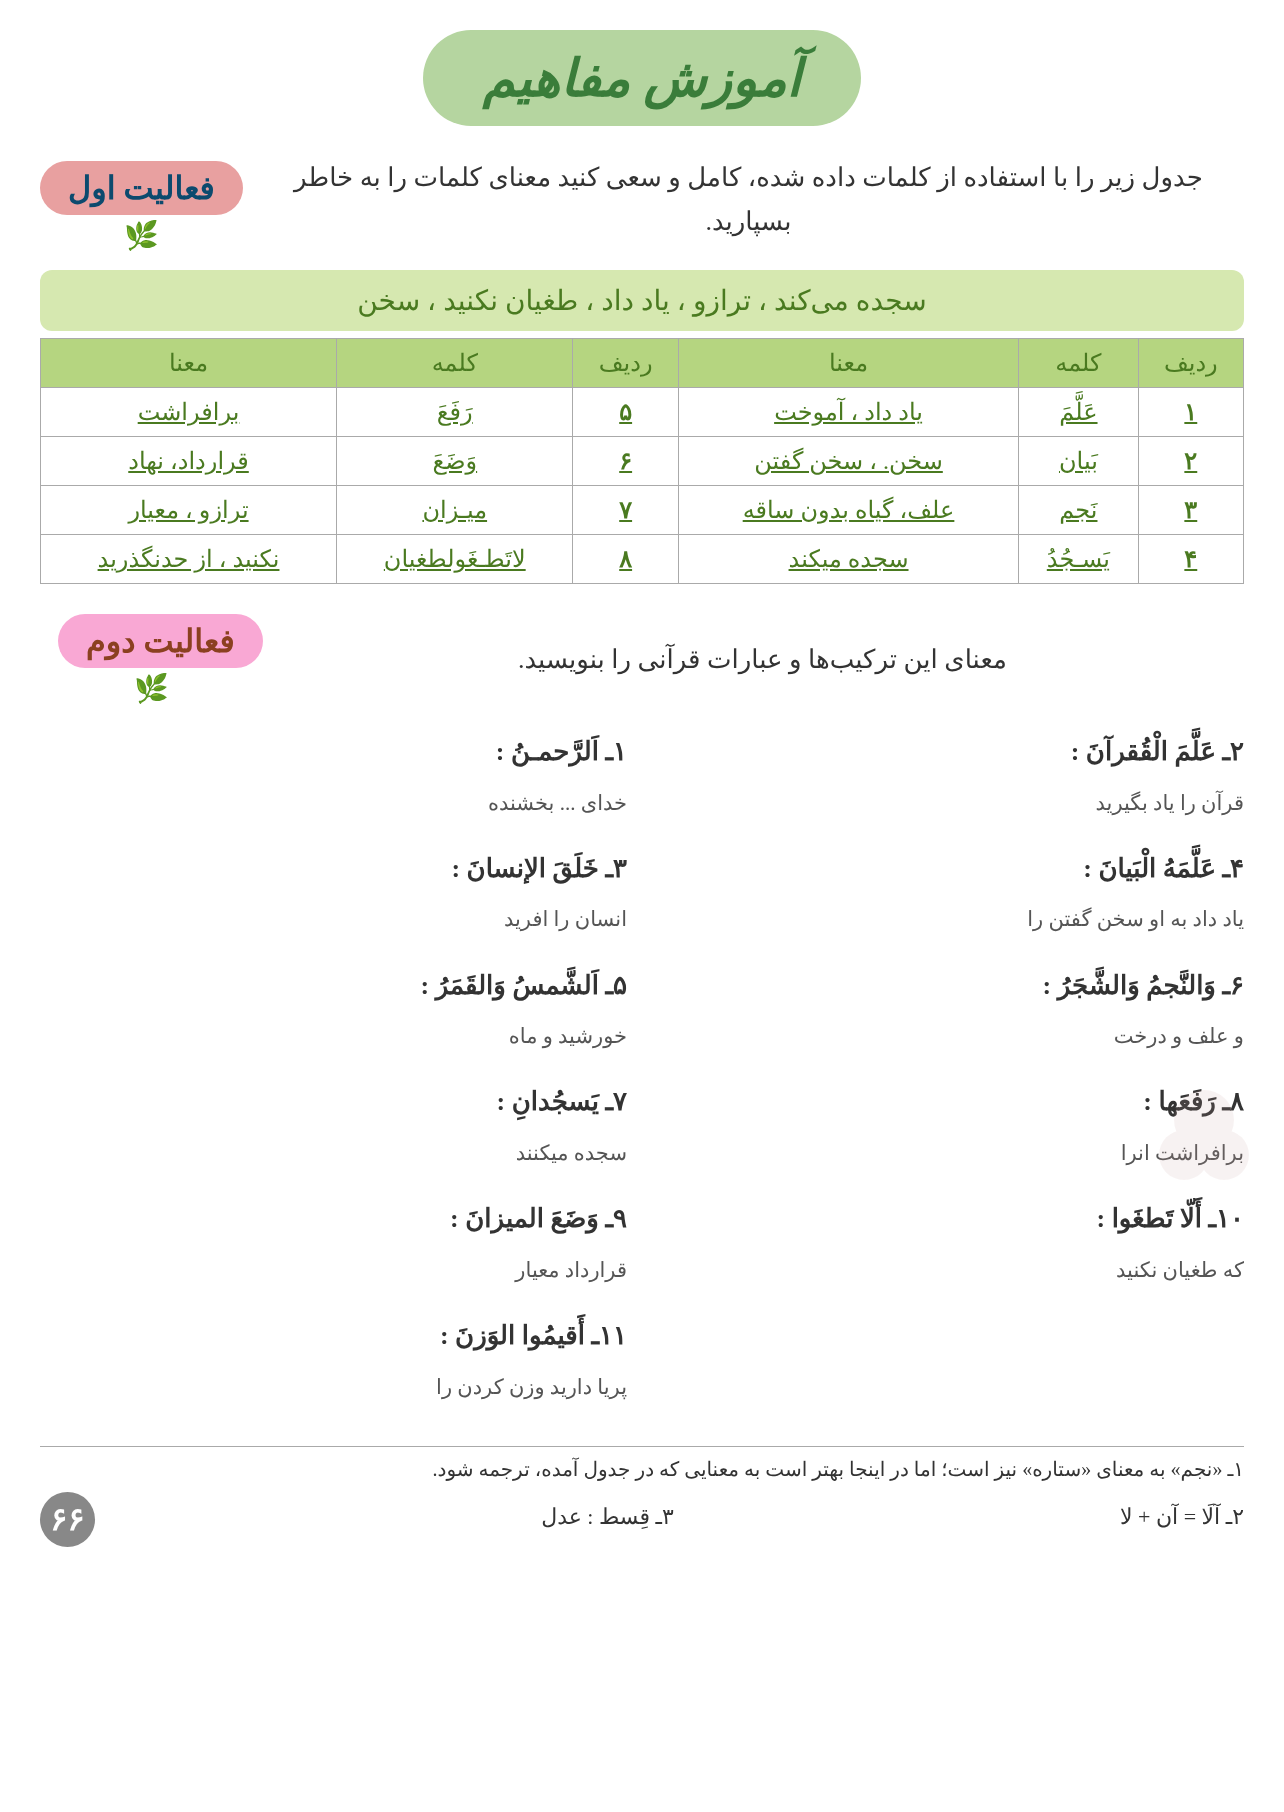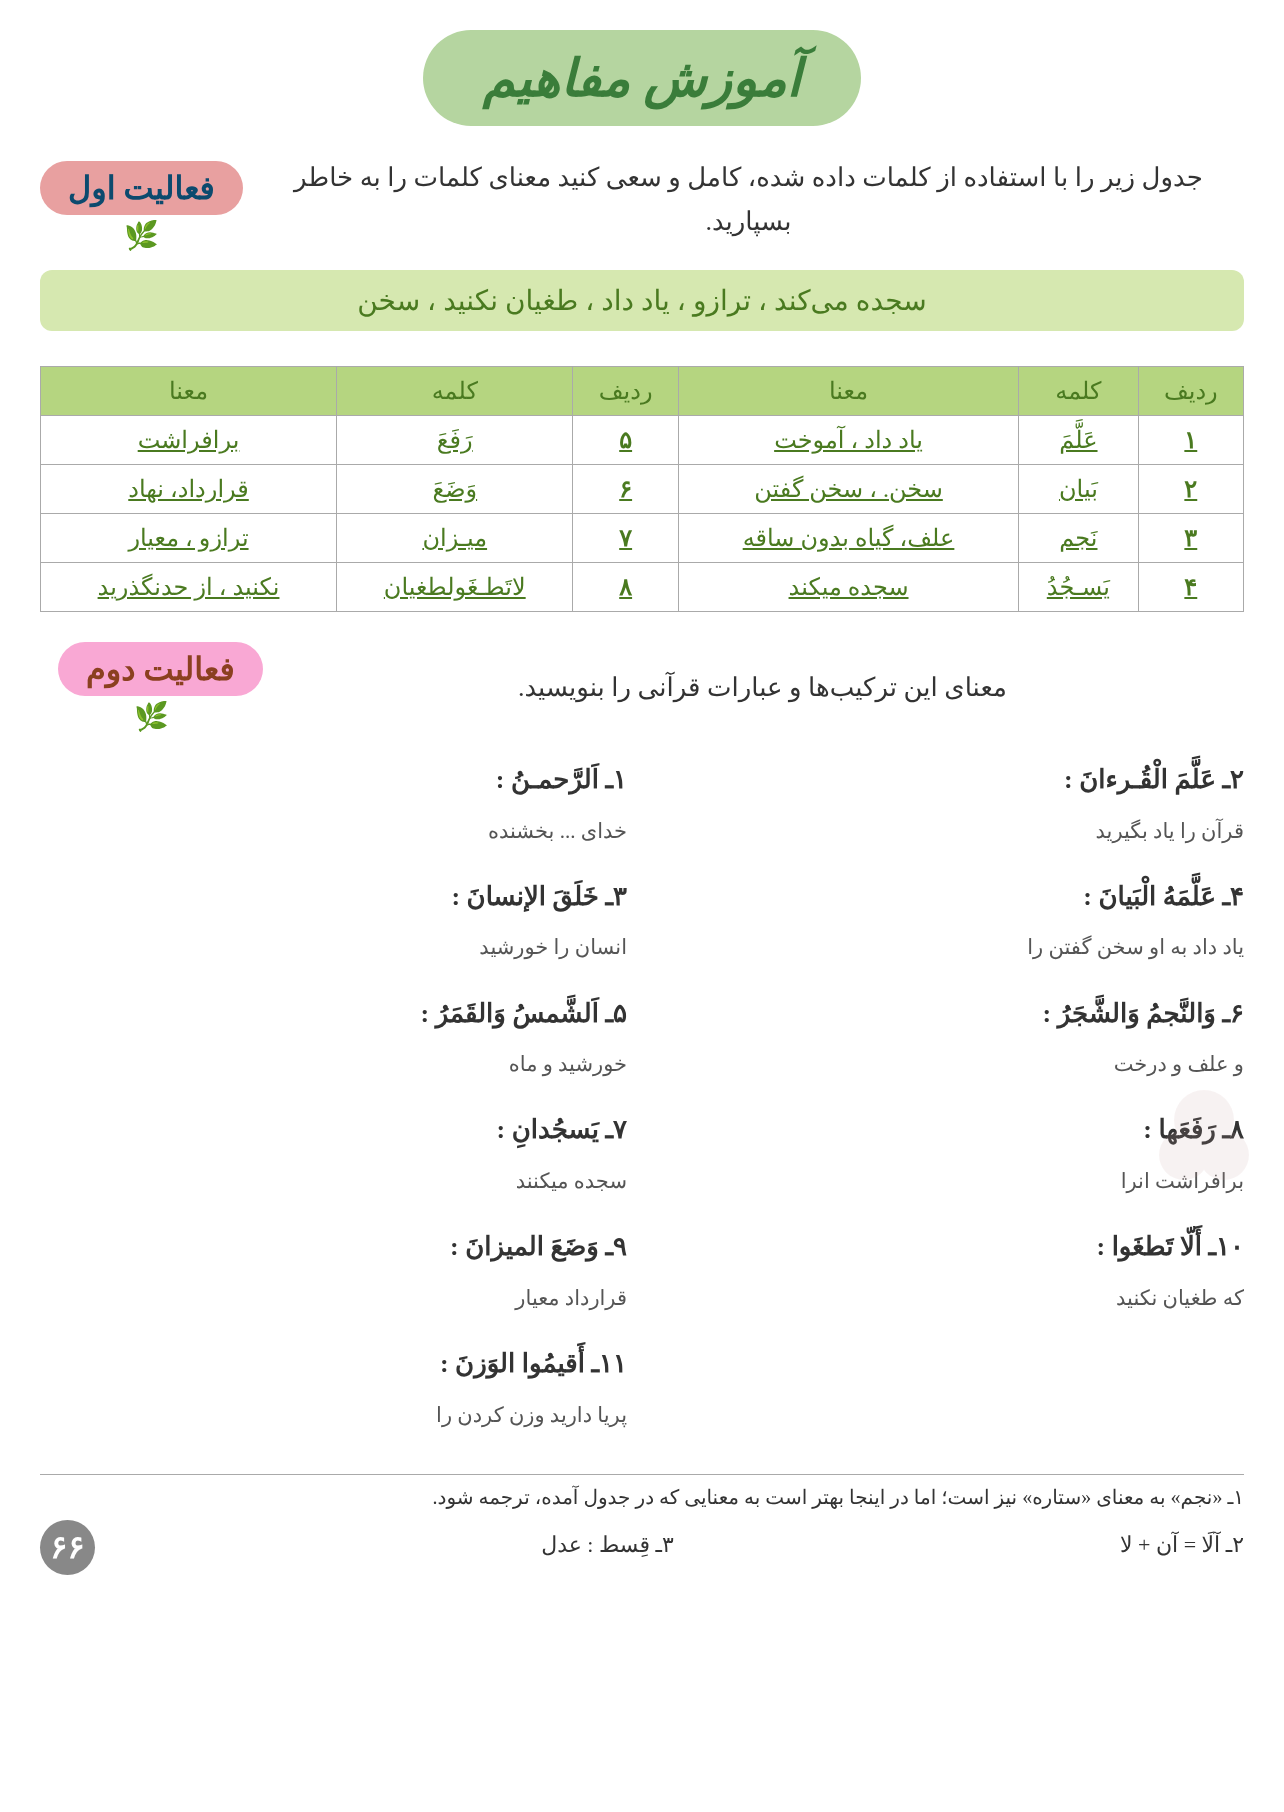--- a/index.html
+++ b/index.html
@@ -72,21 +72,21 @@
     }
 
     
     .word-strip {
       background: #d6e8b0;
       border-radius: 12px;
       padding: 14px 30px;
       font-size: 28px;
       color: #4a7a20;
       text-align: center;
-      margin-bottom: 35px;
+      margin-bottom: 7px;
       direction: rtl;
     }
 
     
     .main-table {
       width: 100%;
       border-collapse: collapse;
       margin-bottom: 30px;
       font-size: 24px;
       direction: rtl;
@@ -287,21 +287,21 @@
     <div style="margin-right: 18px;">
       <div class="section2-badge">فعالیت دوم</div>
       <div style="text-align:center; font-size:28px; color:#c06030; margin-top:4px;">🌿</div>
     </div>
   </div>
 
   <div class="activity2-content">
 
     <div class="activity2-right" id="right-phrases">
         <div class="phrase-block">
-      <span class="arabic-phrase">۲ـ عَلَّمَ الْقُـرءانَ :</span><br>
+      <span class="arabic-phrase">۲ـ عَلَّمَ الْقُقرآنَ :</span><br>
       <span class="translation-text">قرآن را یاد بگیرید</span>
     </div>
         <div class="phrase-block">
       <span class="arabic-phrase">۴ـ عَلَّمَهُ الْبَیانَ :</span><br>
       <span class="translation-text">یاد داد به او سخن گفتن را</span>
     </div>
         <div class="phrase-block">
       <span class="arabic-phrase">۶ـ وَالنَّجمُ وَالشَّجَرُ :</span><br>
       <span class="translation-text">و علف و درخت</span>
     </div>
@@ -315,21 +315,21 @@
     </div>
       </div>
 
     <div class="activity2-left" id="left-phrases">
         <div class="phrase-block">
       <span class="arabic-phrase">۱ـ اَلرَّحمـنُ :</span><br>
       <span class="translation-text">خدای ... بخشنده</span>
     </div>
         <div class="phrase-block">
       <span class="arabic-phrase">۳ـ خَلَقَ الإنسانَ :</span><br>
-      <span class="translation-text">انسان را خورشید</span>
+      <span class="translation-text">انسان را افرید</span>
     </div>
         <div class="phrase-block">
       <span class="arabic-phrase">۵ـ اَلشَّمسُ وَالقَمَرُ :</span><br>
       <span class="translation-text">خورشید و ماه</span>
     </div>
         <div class="phrase-block">
       <span class="arabic-phrase">۷ـ یَسجُدانِ :</span><br>
       <span class="translation-text">سجده میکنند</span>
     </div>
         <div class="phrase-block">

